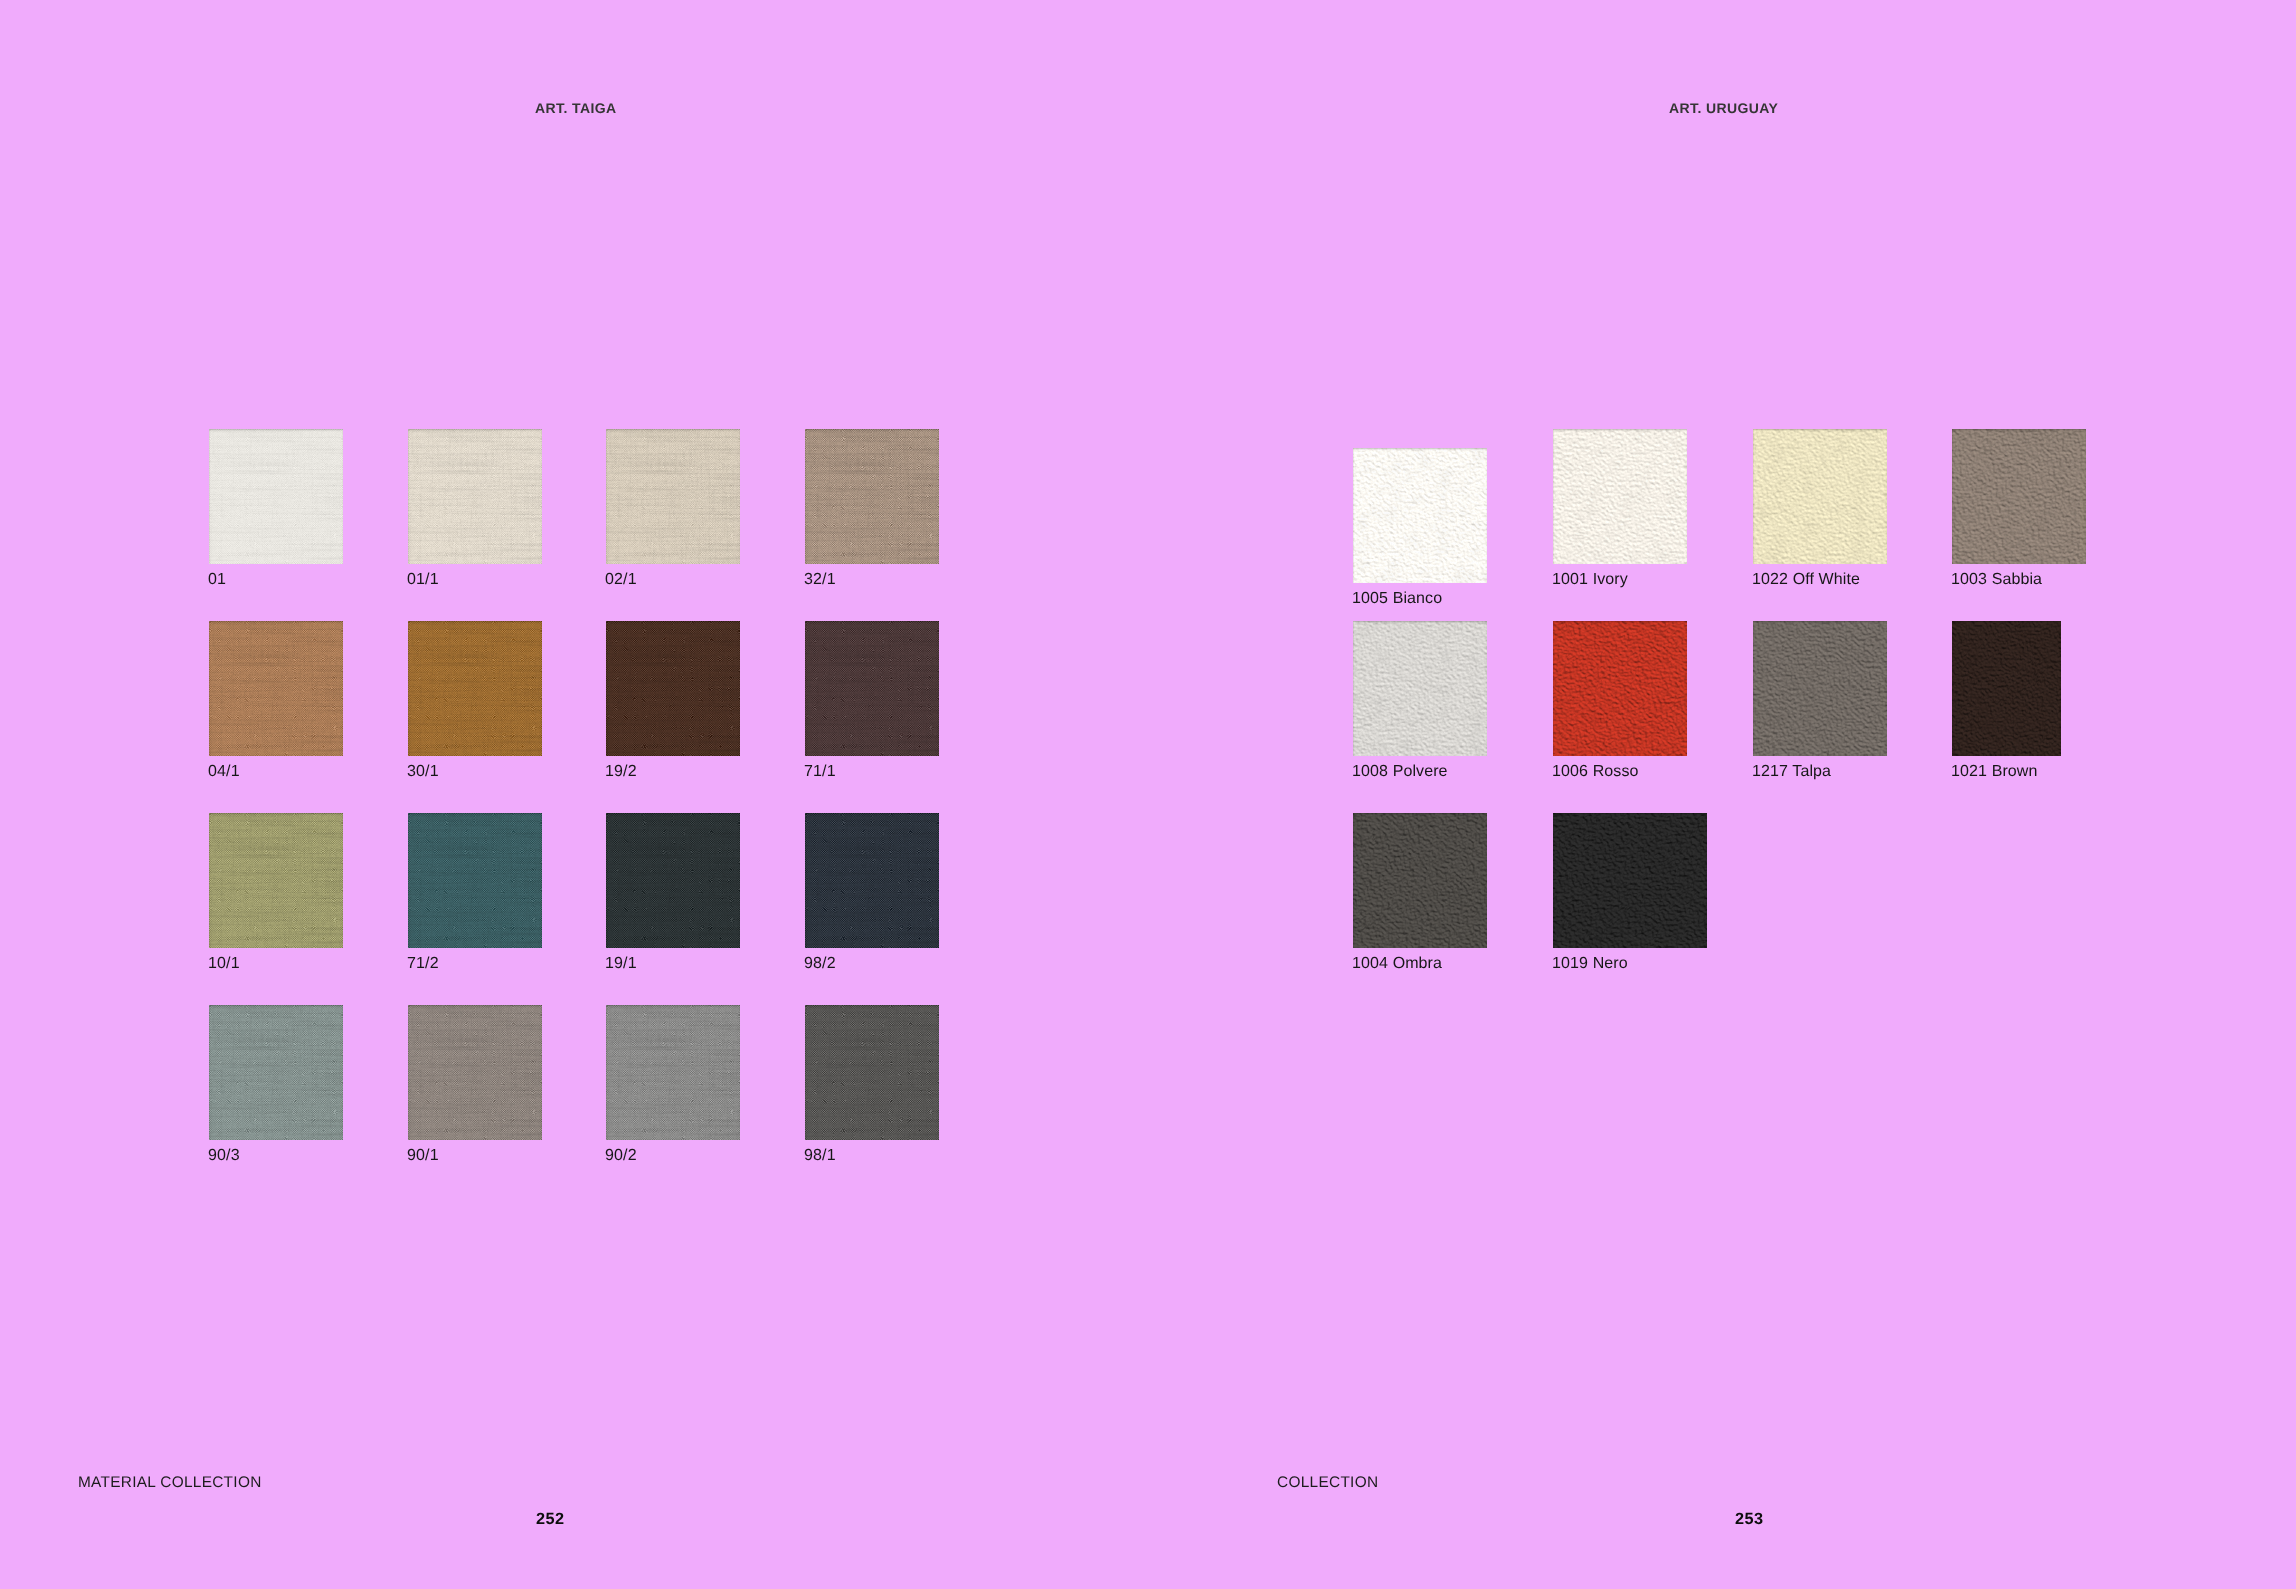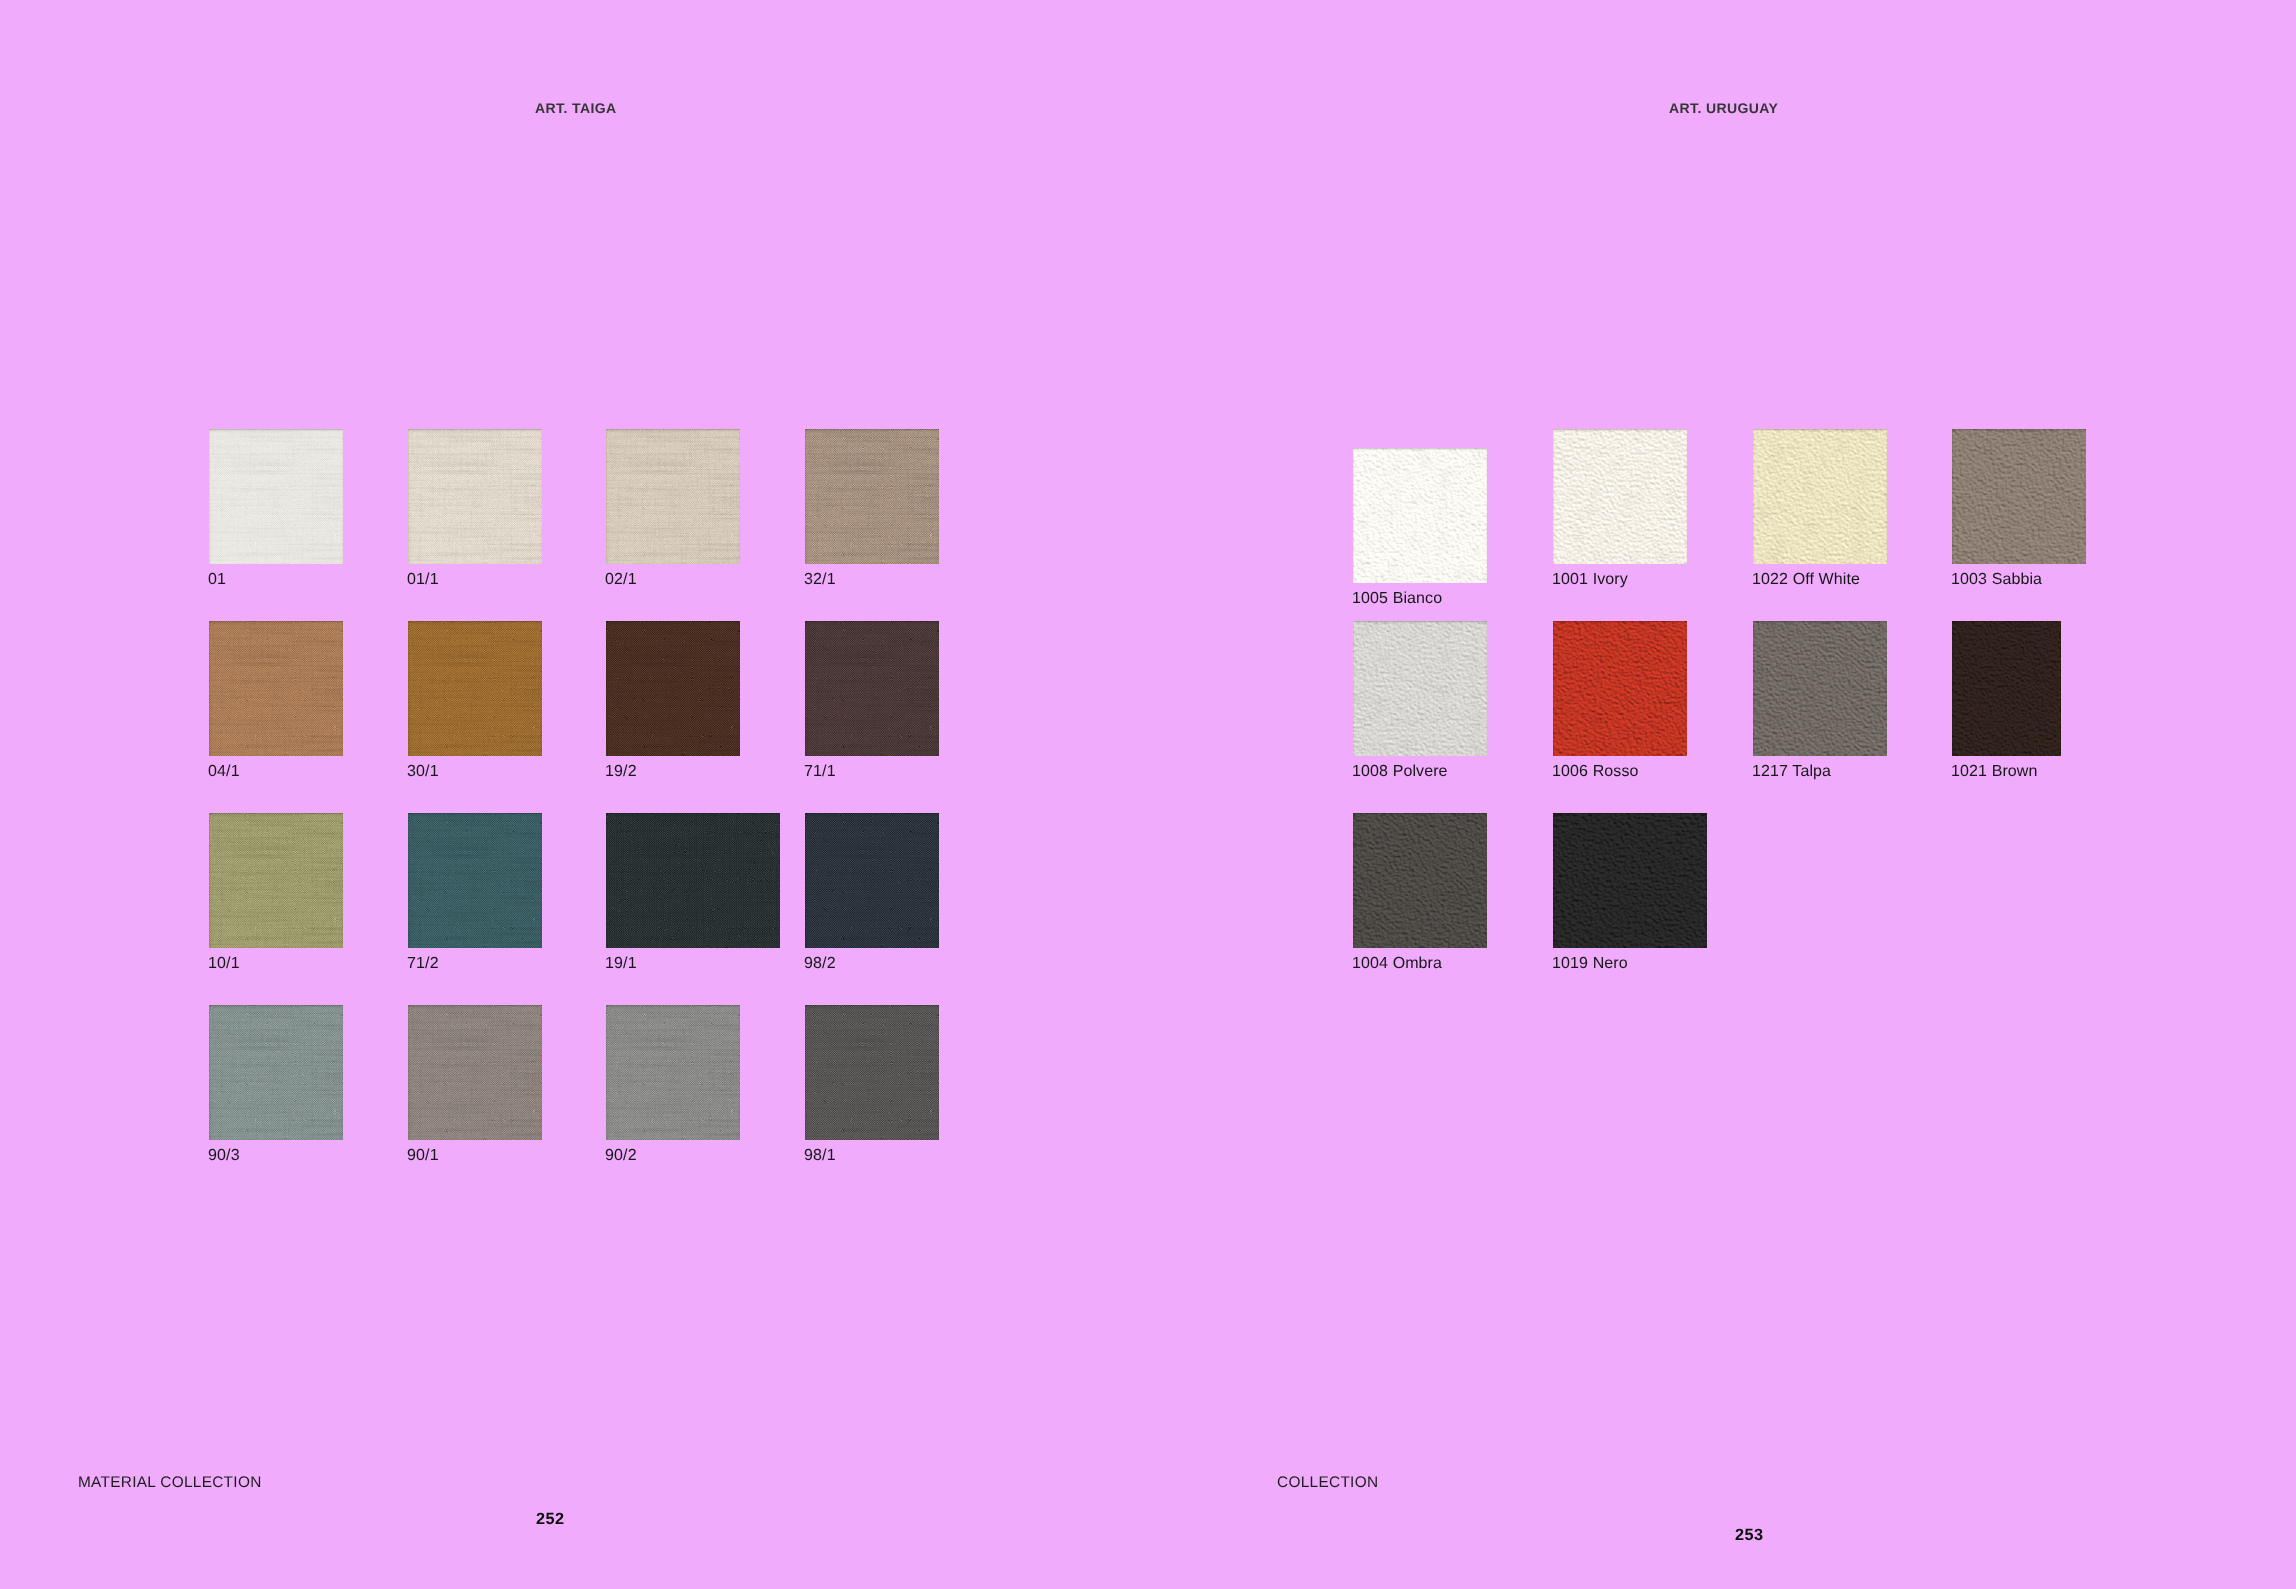--- a/index.html
+++ b/index.html
@@ -471,21 +471,21 @@
               </g>
               <rect width="148" height="149" filter="url(#tx-slub)" opacity="0.342"></rect>
               <rect width="148" height="149" filter="url(#tx-weft)" opacity="0.266"></rect>
               <rect width="148" height="149" filter="url(#tx-mid)" opacity="0.361"></rect>
               <rect width="148" height="149" filter="url(#tx-grit)" opacity="0.304"></rect>
             </svg>
             <span class="swatch-edge"></span>
           </div>
           <div class="swatch-label" style="top:142px">71/2</div>
         </div>
-        <div class="swatch-cell" style="left:606px;top:813px;width:134px;height:172px;padding-left:40px;">
+        <div class="swatch-cell" style="left:606px;top:813px;width:134px;height:172px;">
           <div class="swatch" style="height:135px">
             <svg viewBox="0 0 148 149" preserveAspectRatio="none">
               <g filter="url(#tx-warp)">
                 <rect x="-8" y="-8" width="164" height="165" fill="url(#tx-weave-10)"></rect>
               </g>
               <rect width="148" height="149" filter="url(#tx-slub)" opacity="0.342"></rect>
               <rect width="148" height="149" filter="url(#tx-weft)" opacity="0.266"></rect>
               <rect width="148" height="149" filter="url(#tx-mid)" opacity="0.361"></rect>
               <rect width="148" height="149" filter="url(#tx-grit)" opacity="0.304"></rect>
             </svg>
@@ -681,16 +681,16 @@
               <rect width="148" height="149" filter="url(#tx-leather-9)"></rect>
               <rect width="148" height="149" filter="url(#tx-leather-vein-9)" opacity="0.26"></rect>
               <rect width="148" height="149" filter="url(#tx-leather-fine-9)" opacity="0.30"></rect>
             </svg>
             <span class="swatch-edge"></span>
           </div>
           <div class="swatch-label" style="top:142px">1019 Nero</div>
         </div>
       </div>
     <div class="page-footer" style="left:1277px;top:1474px;">COLLECTION</div>
-    <div class="page-number" style="left:1735px;top:1510px;margin-top:16px;">253</div>
+    <div class="page-number" style="left:1735px;top:1510px;">253</div>
   </div>
 </div>
 
 
 </body></html>

